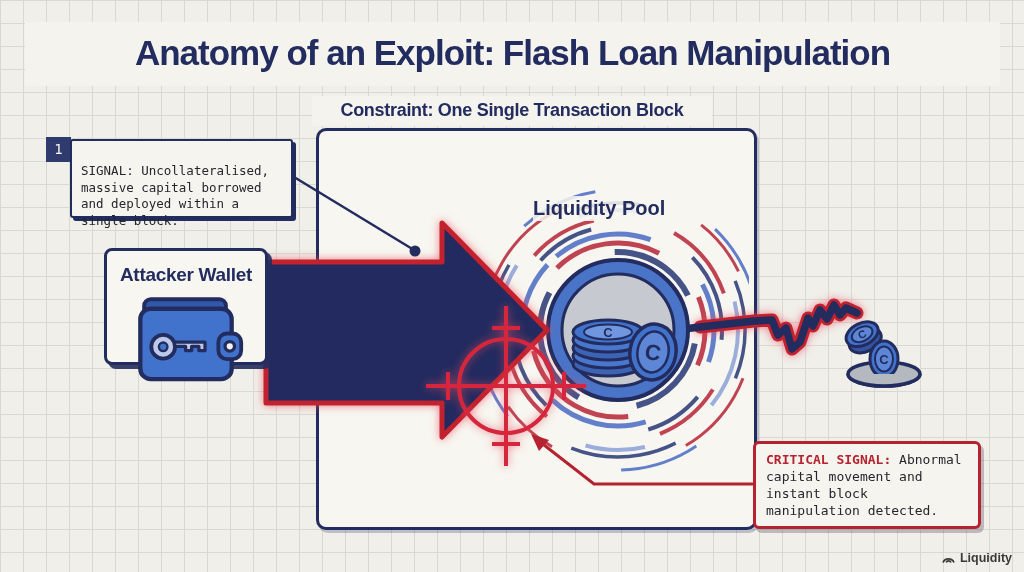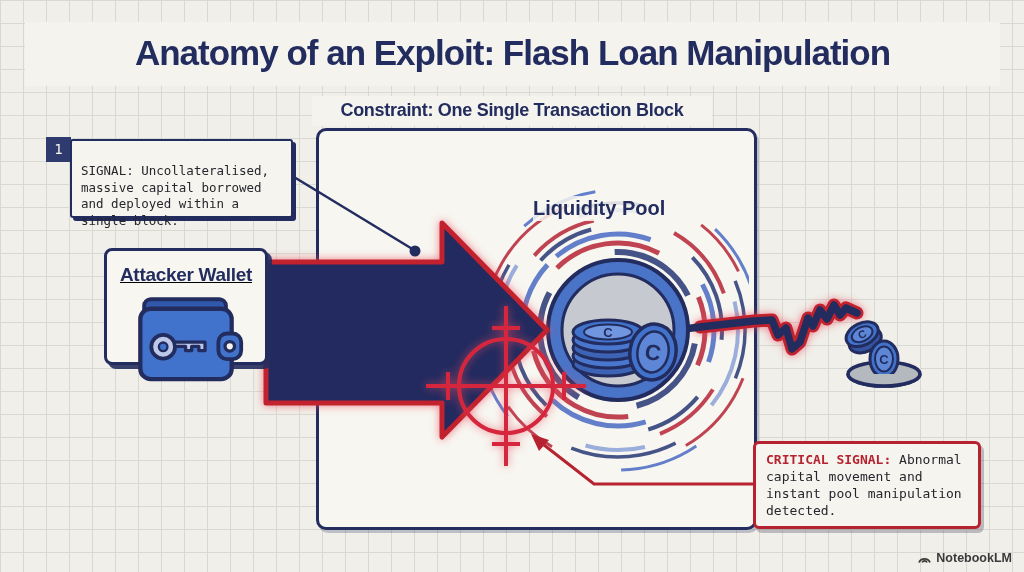--- a/index.html
+++ b/index.html
@@ -41,21 +41,21 @@
   }
   #signal-box{
     position:absolute;left:70px;top:139px;width:223px;height:79px;box-sizing:border-box;
     background:#f5f4ee;border:2.5px solid #232c5e;border-radius:3px;
     box-shadow:3px 3px 0 #232c5e;padding:22px 9px;
     font-family:"DejaVu Sans Mono",monospace;font-size:12.5px;line-height:1.32;color:#26262e;
   }
   #wallet-box{
     position:absolute;left:104px;top:248px;width:164px;height:117px;box-sizing:border-box;
     background:#f7f6f0;border:3px solid #232c5e;border-radius:8px;
-    box-shadow:4px 4px 0 rgba(35,44,94,0.9);text-align:center;text-decoration:underline;
+    box-shadow:4px 4px 0 rgba(35,44,94,0.9);text-align:center;
   }
   #wallet-label{margin-top:13px;font-size:19px;font-weight:700;color:#232c5e;letter-spacing:-0.3px;}
   #wallet-box svg{margin-top:7px;}
   #alert-box{
     position:absolute;left:753px;top:441px;width:228px;height:88px;box-sizing:border-box;
     background:#f5f4ee;border:3px solid #b6222f;border-radius:6px;
     box-shadow:3px 4px 0 rgba(70,60,85,0.3);padding:7px 10px;
     font-family:"DejaVu Sans Mono",monospace;font-size:13px;line-height:1.32;color:#26262e;
   }
   #alert-box .alert-label{color:#b6222f;font-weight:700;}
@@ -183,23 +183,23 @@
       <rect x="96" y="42" width="24" height="27" rx="9" fill="#4273cc" stroke="#232c5e" stroke-width="4"></rect>
       <circle cx="108" cy="55.5" r="5" fill="#f5f4ee" stroke="#232c5e" stroke-width="3.5"></circle>
       <g>
         <circle cx="38" cy="56" r="12.5" fill="#bcc9ea" stroke="#232c5e" stroke-width="4"></circle>
         <circle cx="38" cy="56" r="4.5" fill="#4273cc" stroke="#232c5e" stroke-width="2.5"></circle>
         <path d="M50 51 H82 V60 H75.5 V55.5 H68 V60 H61.5 V55.5 H50 Z" fill="#bcc9ea" stroke="#232c5e" stroke-width="3.5" stroke-linejoin="round"></path>
       </g>
     </svg>
   </div>
 
-  <div id="alert-box"><span class="alert-label">CRITICAL SIGNAL:</span><span> Abnormal capital movement and instant pool manipulation detected.</span></div>
+  <div id="alert-box"><span class="alert-label">CRITICAL SIGNAL:</span><span> Abnormal capital movement and instant block manipulation detected.</span></div>
 
   <div id="watermark">
     <svg width="15" height="13" viewBox="0 0 15 13">
       <path d="M2 10.5 A6 6 0 0 1 13 10.5" stroke="#3a3a3a" stroke-width="1.8" fill="none"></path>
       <path d="M5.3 10.5 A2.4 2.4 0 0 1 9.9 10.5" stroke="#3a3a3a" stroke-width="1.8" fill="none"></path>
     </svg>
-    <span>NotebookLM</span>
+    <span>Liquidity</span>
   </div>
 
 </div>
 
 </body></html>

